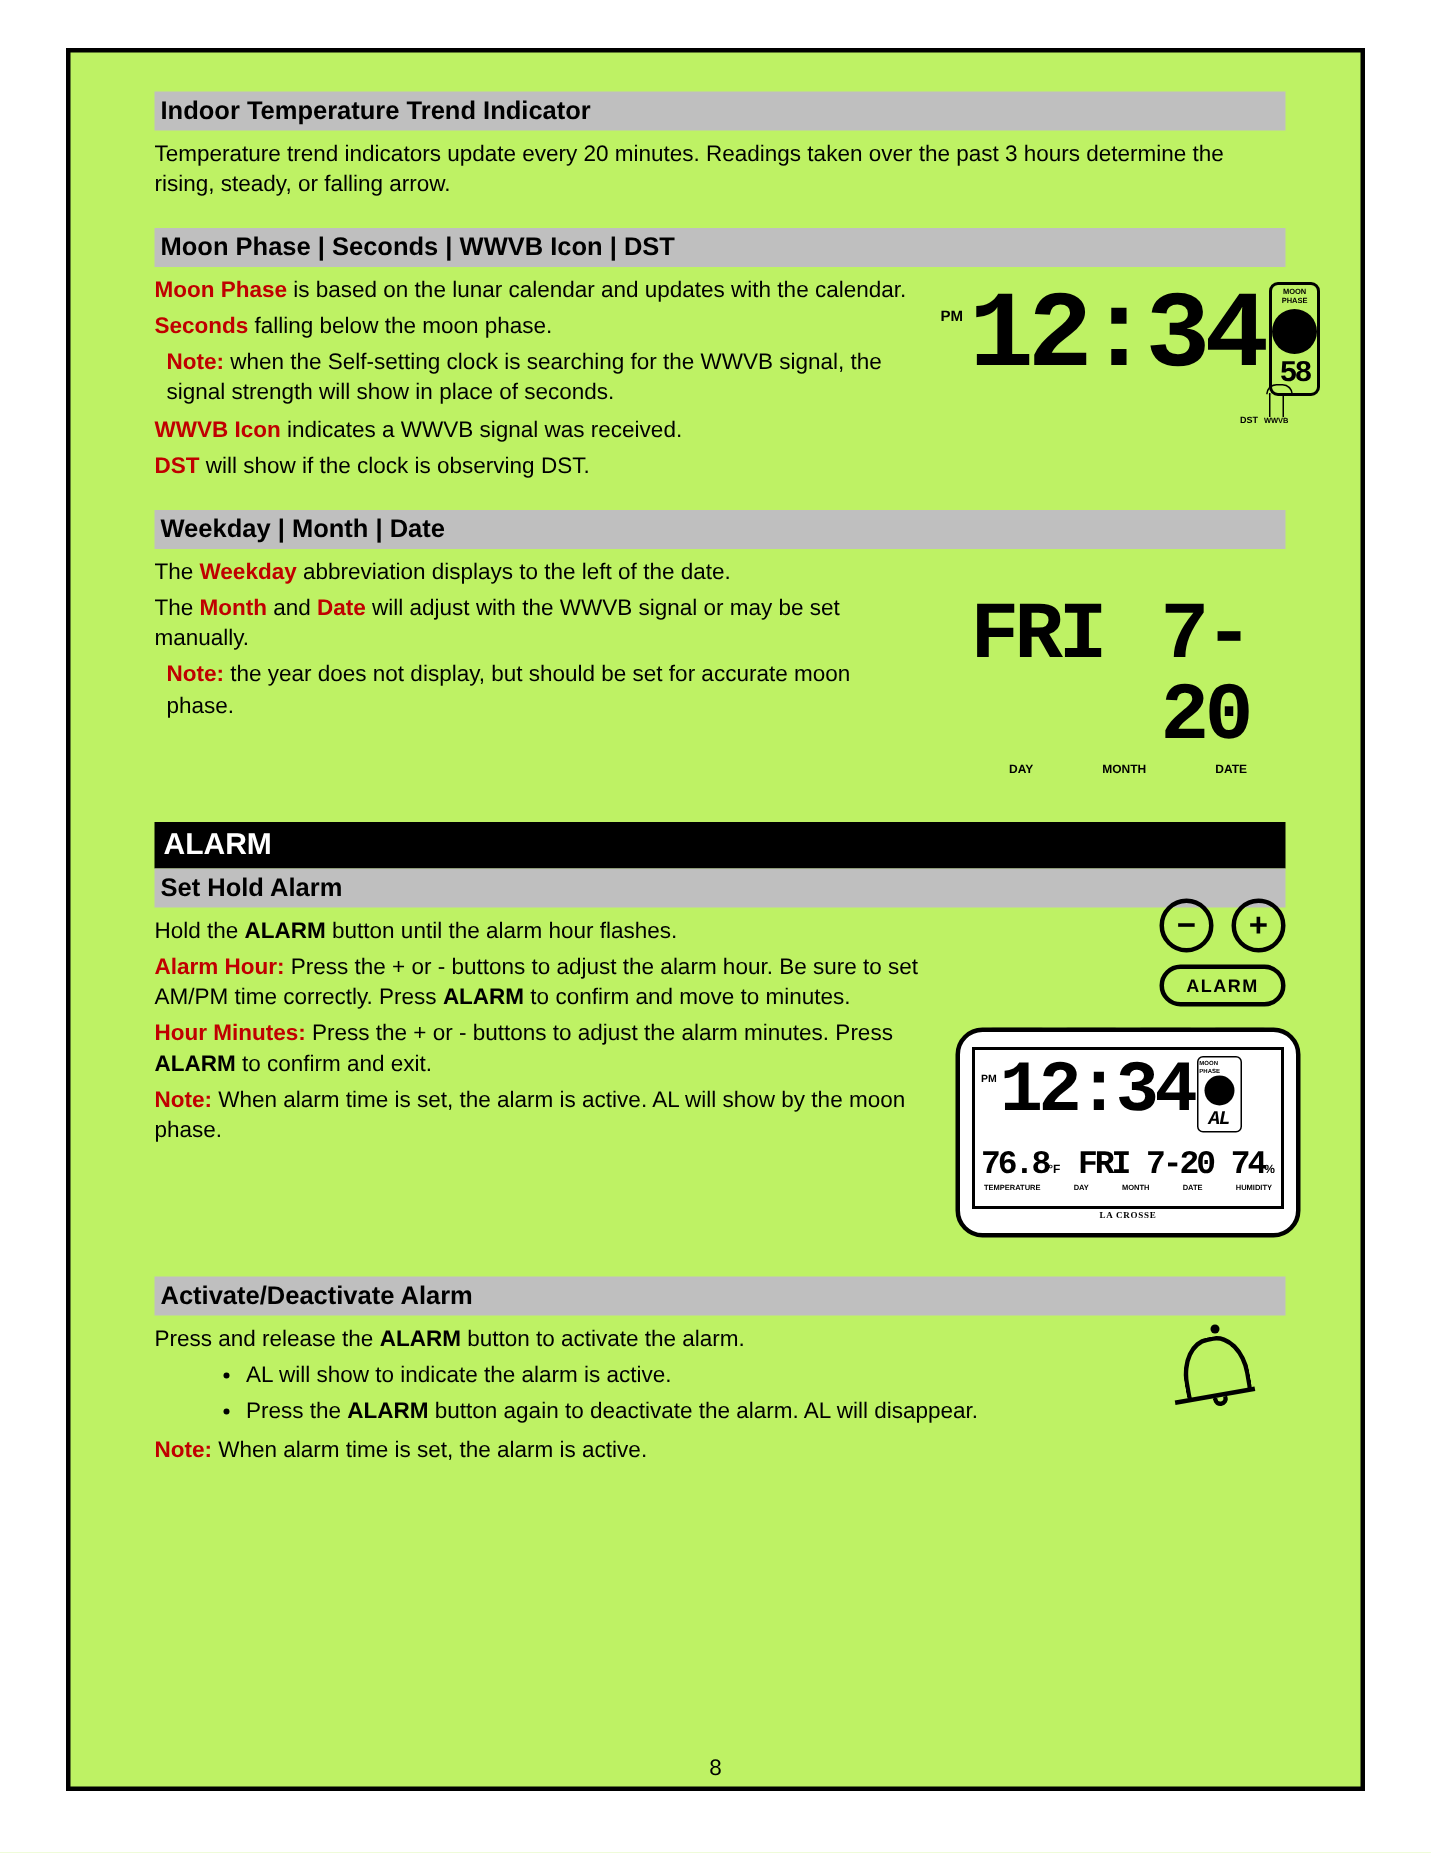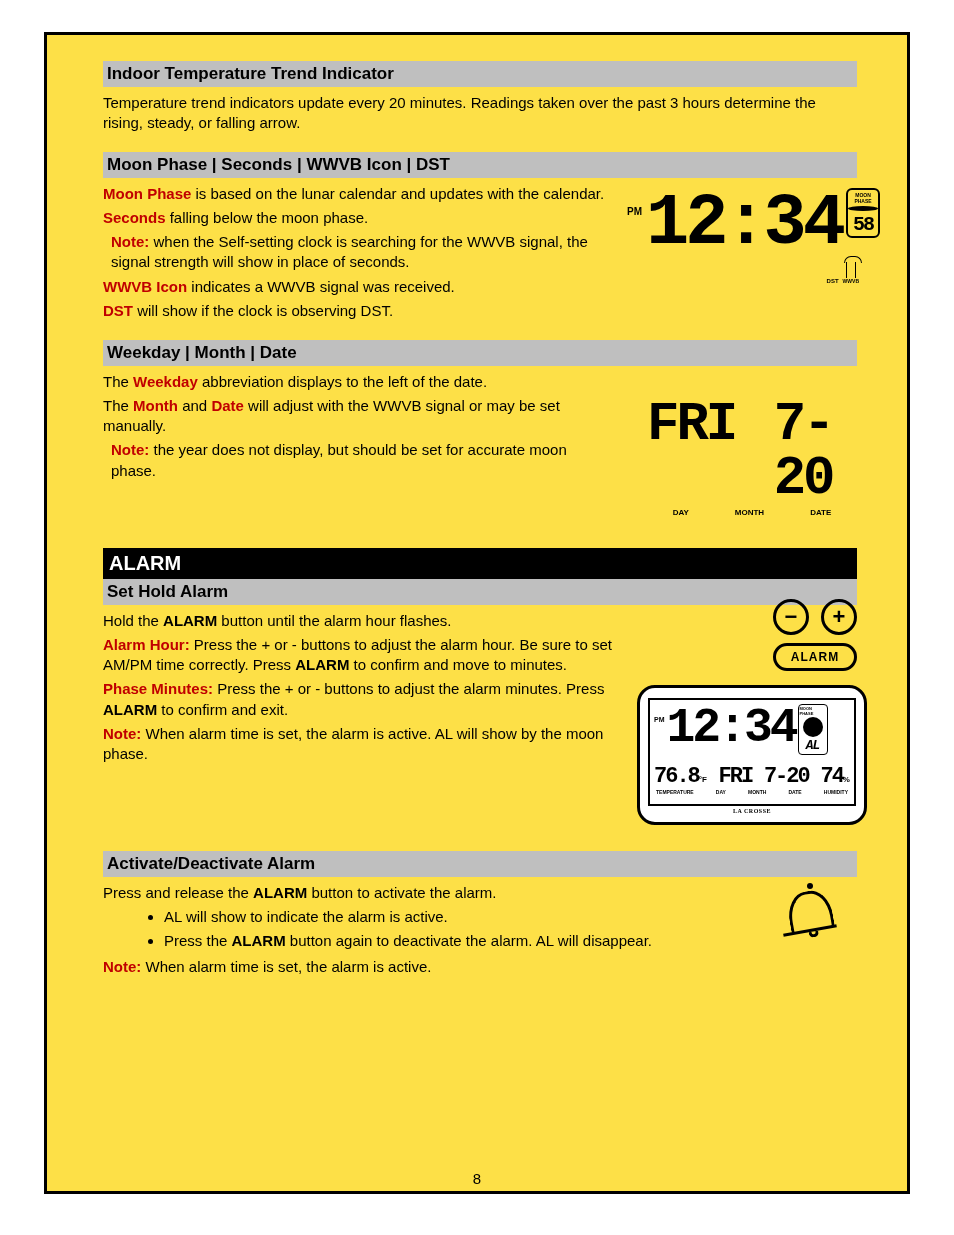--- a/index.html
+++ b/index.html
@@ -10,21 +10,21 @@
     font-family: Arial, Helvetica, sans-serif;
     font-size: 15px;
     color: #000;
     position: relative;
   }
   .page-outer {
     position: absolute;
     left: 44px; top: 32px;
     width: 866px; height: 1162px;
     border: 3px solid #000;
-    background: #fde047;
+    background: #bef264;
   }
   .content {
     position: absolute;
     left: 56px; top: 26px;
     width: 754px;
   }
   .gray-heading {
     background: #bfbfbf;
     font-weight: bold;
     font-size: 17px;
@@ -55,21 +55,21 @@
   .seven-seg {
     font-family: "Courier New", monospace;
     font-weight: 900;
     letter-spacing: -4px;
     color: #000;
     line-height: 1;
   }
   .big-time { font-size: 72px; display: flex; align-items: flex-start; }
   .pm-label { font-size: 10px; font-weight: bold; margin-right: 4px; margin-top: 18px; }
   .moon-box {
-    width: 44px; height: 50px; border: 2px solid #000; border-radius: 6px;
+    width: 44px; height: 76px; border: 2px solid #000; border-radius: 6px;
     margin-left: 4px; display: flex; flex-direction: column; align-items: center;
     padding-top: 2px;
   }
   .moon-label { font-size: 5px; font-weight: bold; text-align: center; }
   .moon-circle { width: 30px; height: 30px; border-radius: 50%; background: #000; margin: 2px 0; }
   .sec-row { display: flex; align-items: flex-end; gap: 2px; }
   .sec-digits { font-family: "Courier New", monospace; font-weight: 900; font-size: 20px; letter-spacing: -2px; }
   .tower {
     width: 10px; height: 16px; border-left: 1px solid #000; border-right: 1px solid #000;
     position: relative;
@@ -210,21 +210,21 @@
       </div>
     </div>
 
     <div class="black-bar">ALARM</div>
 
     <div class="section" style="min-height:262px; margin-bottom:10px">
       <div class="gray-heading">Set Hold Alarm</div>
       <div style="max-width:510px">
         <p><span>Hold the </span><b>ALARM</b><span> button until the alarm hour flashes.</span></p>
         <p><span class="red-bold">Alarm Hour:</span><span> Press the + or - buttons to adjust the alarm hour. Be sure to set AM/PM time correctly. Press </span><b>ALARM</b><span> to confirm and move to minutes.</span></p>
-        <p><span class="red-bold">Phase Minutes:</span><span> Press the + or - buttons to adjust the alarm minutes. Press </span><b>ALARM</b><span> to confirm and exit.</span></p>
+        <p><span class="red-bold">Hour Minutes:</span><span> Press the + or - buttons to adjust the alarm minutes. Press </span><b>ALARM</b><span> to confirm and exit.</span></p>
         <p><span class="red-bold">Note:</span><span> When alarm time is set, the alarm is active. AL will show by the moon phase.</span></p>
       </div>
 
       <div class="btn-row">
         <div class="round-btn">−</div>
         <div class="round-btn">+</div>
       </div>
       <div class="pill-btn">ALARM</div>
 
       <div class="device">

